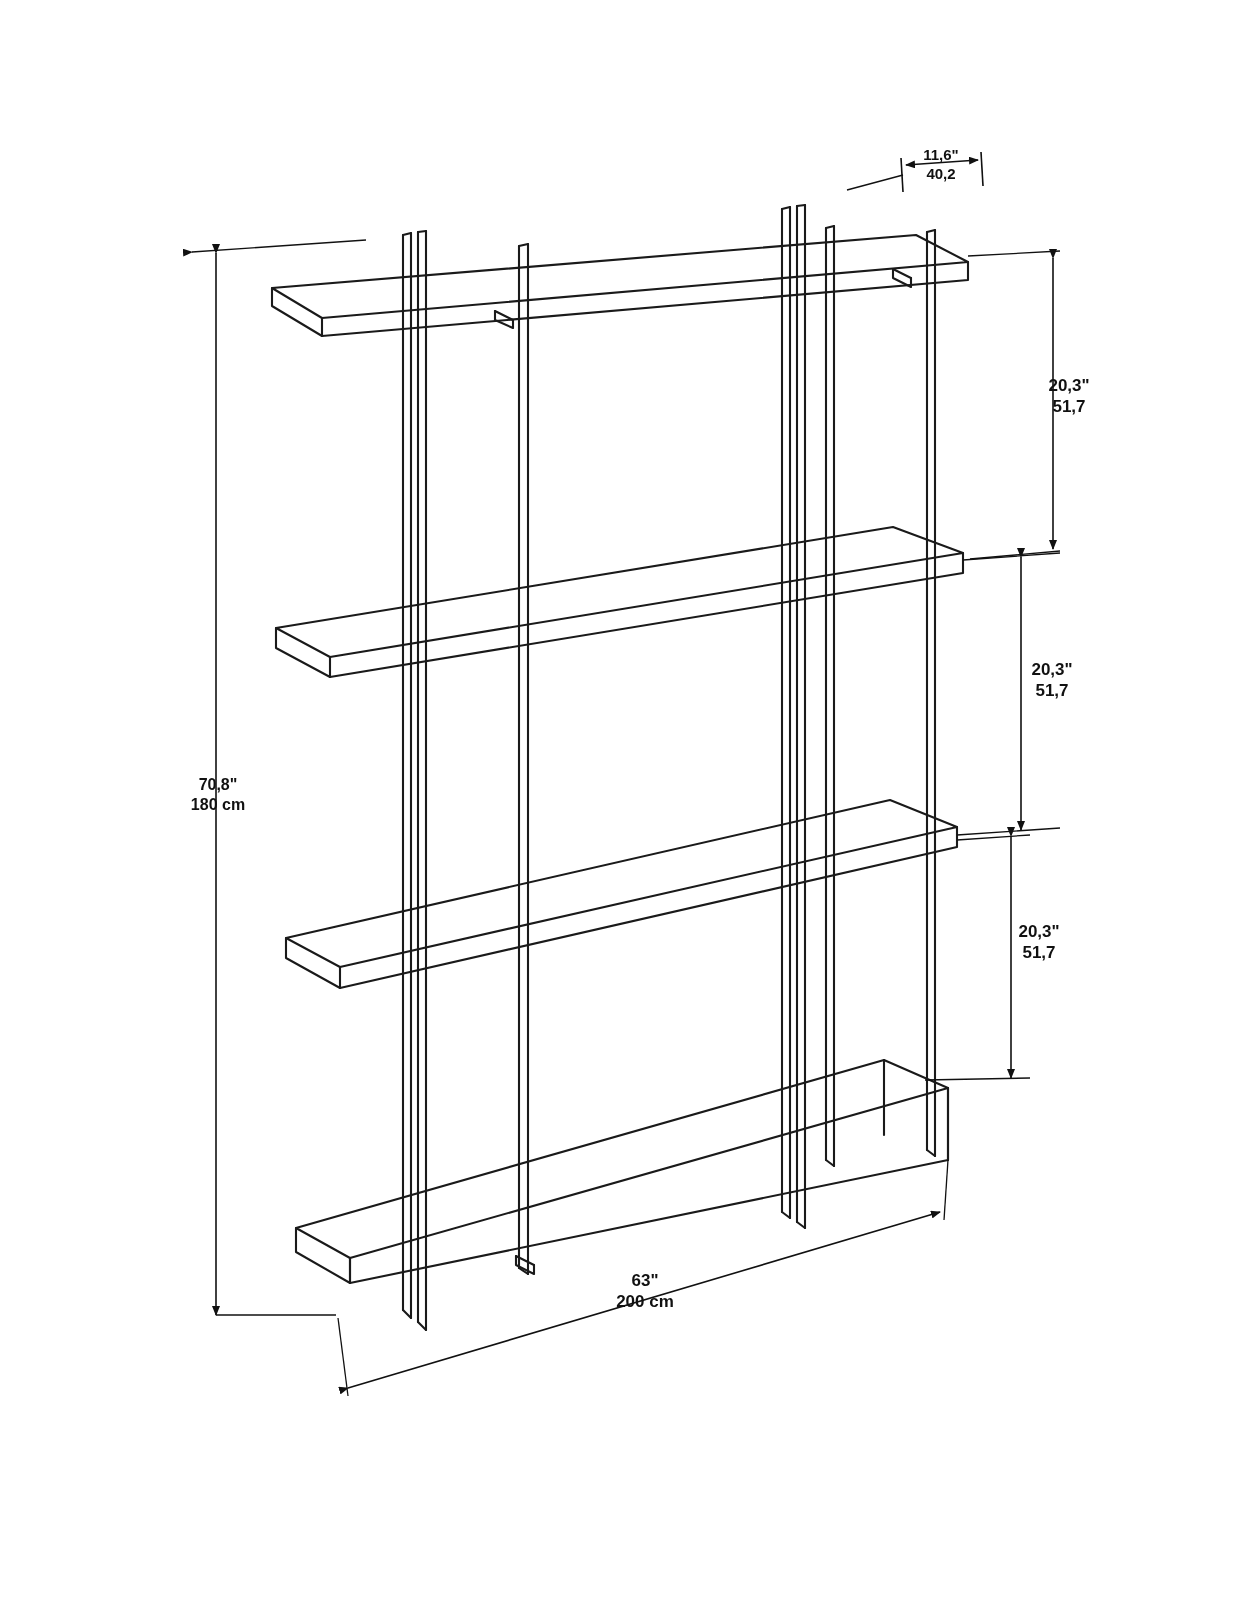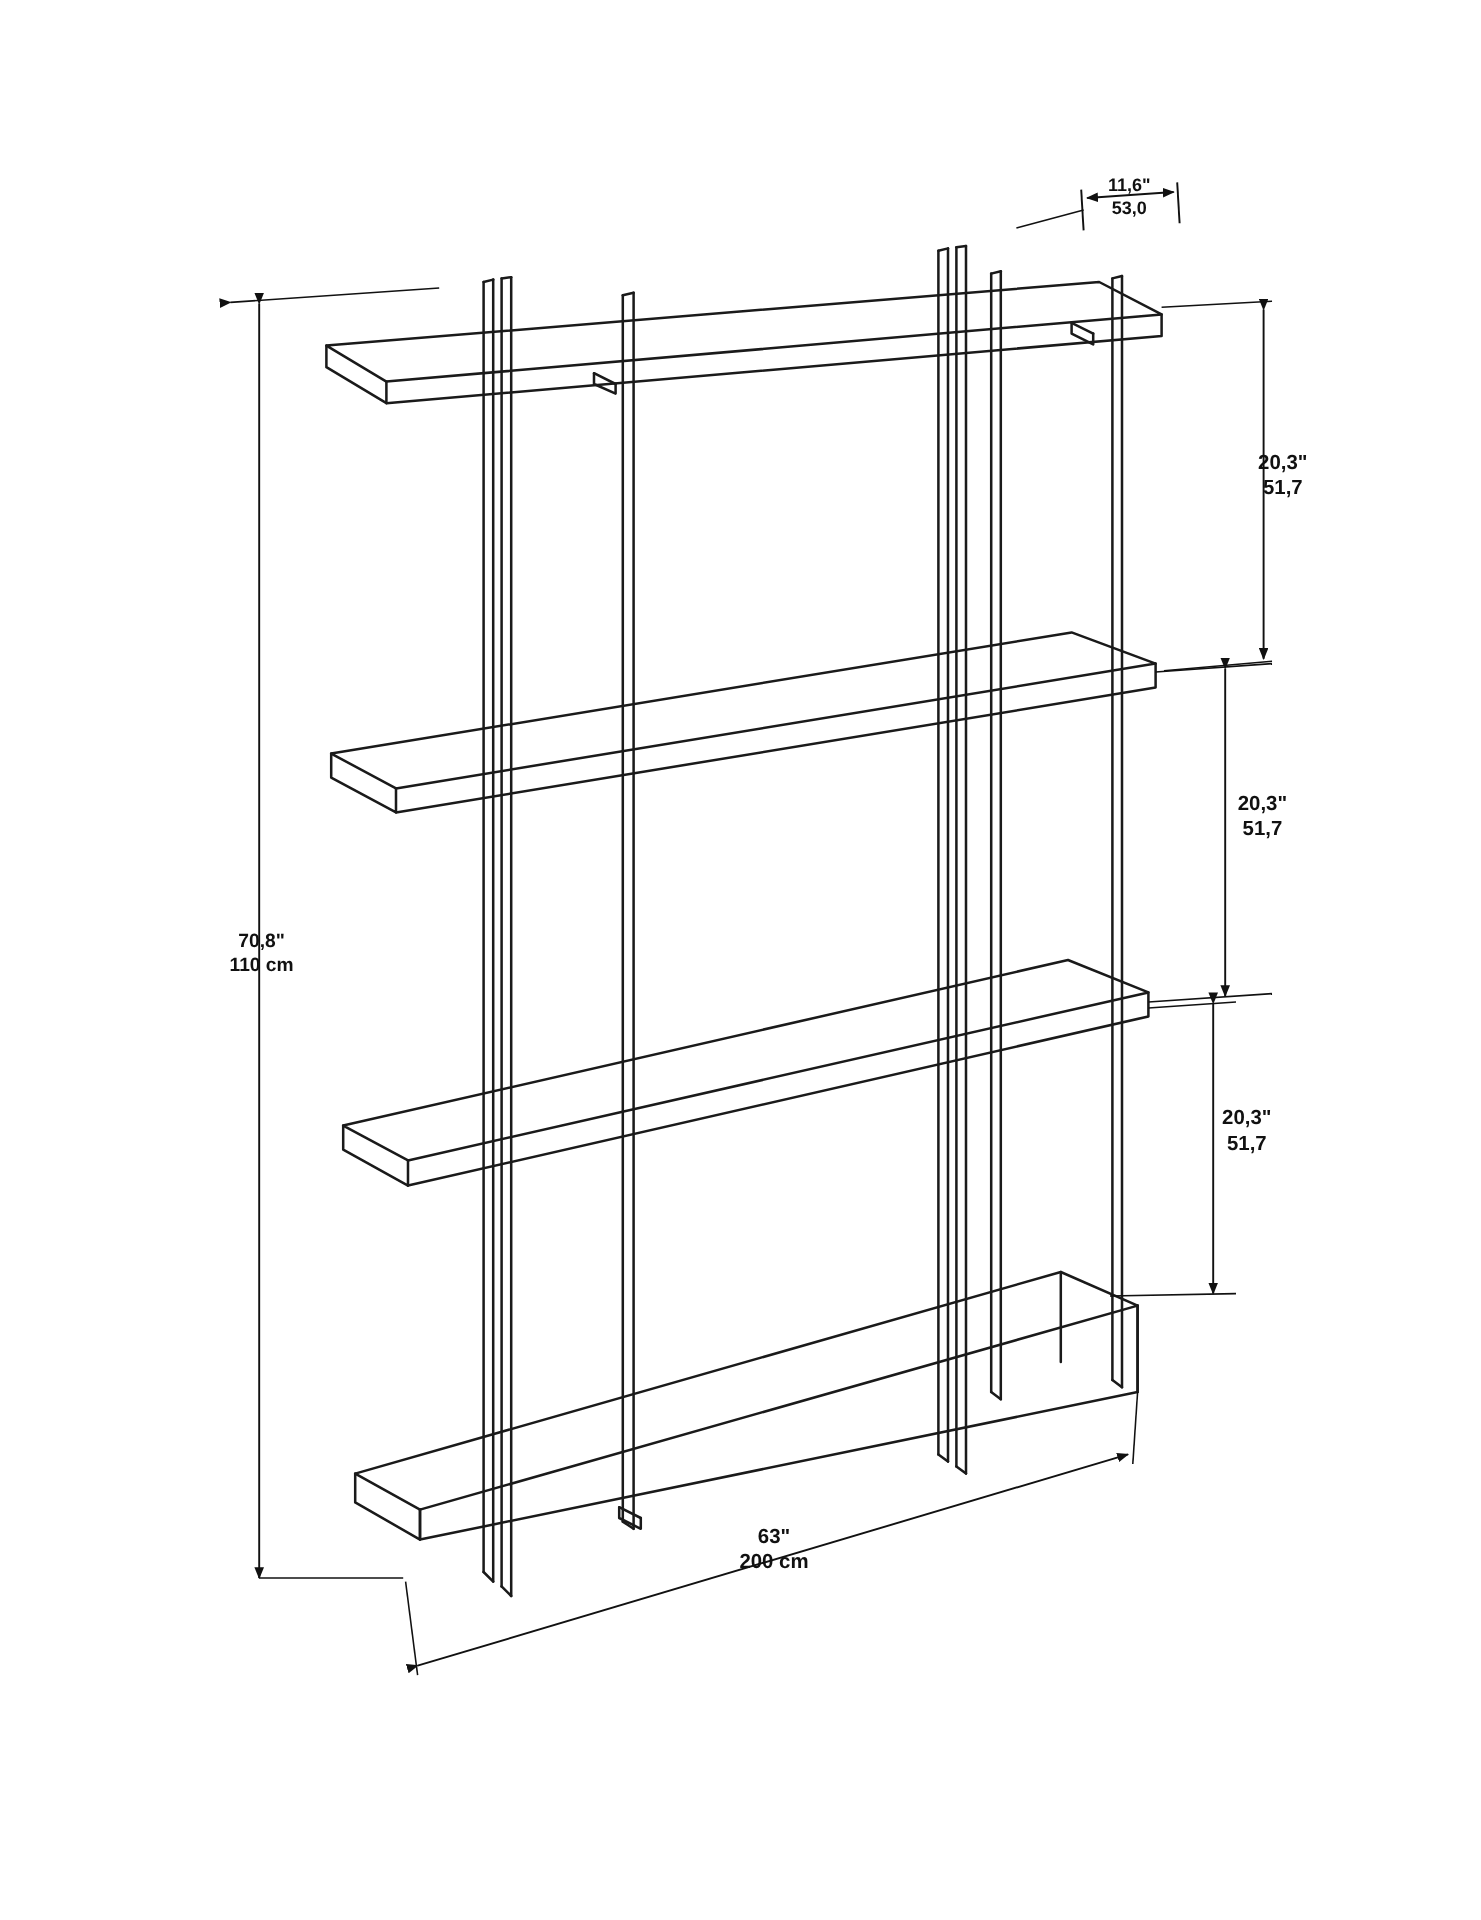--- a/index.html
+++ b/index.html
@@ -172,41 +172,41 @@
       <g>
         <path d="M348,1388 L940,1212" marker-start="url(#arrHead)" marker-end="url(#arrHead)"></path>
         <path d="M338,1318 L348,1396" stroke-width="1.3"></path>
         <path d="M948,1160 L944,1220" stroke-width="1.3"></path>
       </g>
     </g>
   </svg>
 
   <div class="dim-label sz-15" style="left:895px; top:146px; width:92px;">
     <span class="l1">11,6"</span>
-    <span class="l2">53,0</span>
+    <span class="l2">40,2</span>
   </div>
 
   <div class="dim-label sz-17" style="left:1023px; top:375px; width:92px;">
     <span class="l1">20,3"</span>
     <span class="l2">51,7</span>
   </div>
 
   <div class="dim-label sz-17" style="left:1006px; top:659px; width:92px;">
     <span class="l1">20,3"</span>
     <span class="l2">51,7</span>
   </div>
 
   <div class="dim-label sz-17" style="left:993px; top:921px; width:92px;">
     <span class="l1">20,3"</span>
     <span class="l2">51,7</span>
   </div>
 
   <div class="dim-label sz-16" style="left:168px; top:775px; width:100px;">
     <span class="l1">70,8"</span>
-    <span class="l2">110 cm</span>
+    <span class="l2">180 cm</span>
   </div>
 
   <div class="dim-label sz-17" style="left:590px; top:1270px; width:110px;">
     <span class="l1">63"</span>
     <span class="l2">200 cm</span>
   </div>
 
 </div>
 
 </body></html>

